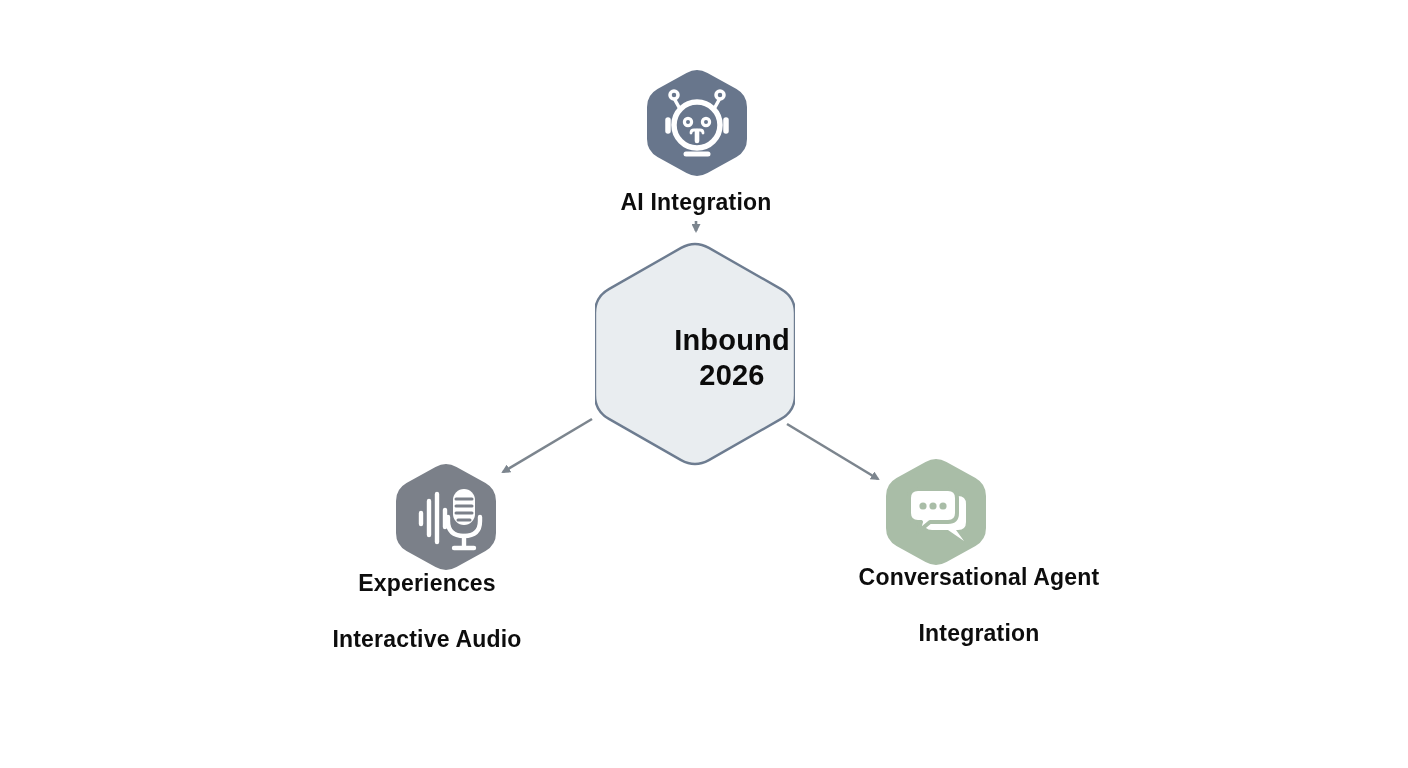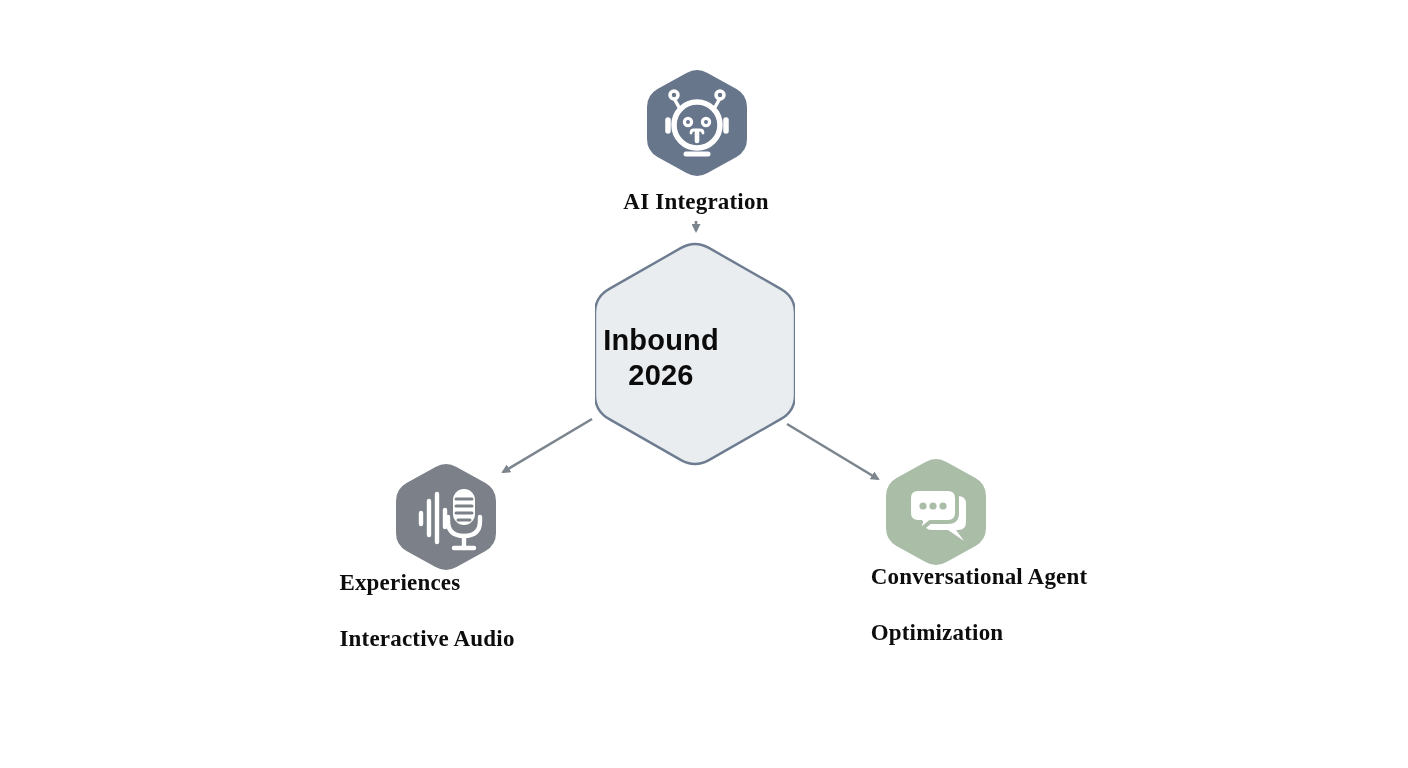--- a/index.html
+++ b/index.html
@@ -21,23 +21,22 @@
     overflow:hidden;
     font-family:"Liberation Sans","DejaVu Sans",sans-serif;
   }
   .arrow-layer{position:absolute;left:0;top:0;width:1408px;height:768px;pointer-events:none;}
   .node{position:absolute;transform:translate(-50%,-50%);}
   .hex-svg{display:block;}
   .label{
     position:absolute;transform:translate(-50%,-50%);
     color:var(--text);
     font-size:23px;font-weight:600;line-height:1.22;
-    white-space:pre-line;
+    text-align:center;white-space:pre-line;
     letter-spacing:.2px;
-    font-family:Liberation Serif, serif;
   }
   .center-label{
     position:absolute;transform:translate(-50%,-50%);
     color:#0b0b0b;
     font-size:29px;font-weight:700;line-height:1.21;
     text-align:center;
     letter-spacing:.2px;
   }
 </style>
 </head>
@@ -81,21 +80,21 @@
       </g>
     </svg>
   </div>
   <div class="label" style="left:696px;top:202px;">AI Integration</div>
 
   <div class="node" style="left:695px;top:354px;">
     <svg class="hex-svg" width="200" height="228" viewBox="0 0 200 228">
       <path d="M86.1,7.9 Q100,0 113.9,7.9 L186.1,49.1 Q200,57 200,73 L200,155 Q200,171 186.1,178.9 L113.9,220.1 Q100,228 86.1,220.1 L13.9,178.9 Q0,171 0,155 L0,73 Q0,57 13.9,49.1 Z" fill="#e9edf0" stroke="#6d7c90" stroke-width="2.4"></path>
     </svg>
   </div>
-  <div class="center-label" style="left:661px;top:358px;">
+  <div class="center-label" style="left:732px;top:358px;">
     <div>Inbound</div>
     <div>2026</div>
   </div>
 
   <div class="node" style="left:446px;top:517px;">
     <svg class="hex-svg" width="100" height="112" viewBox="0 0 100 112">
       <path d="M39.5,5.9 Q50,0 60.5,5.9 L89.5,22.1 Q100,28 100,40 L100,72 Q100,84 89.5,89.9 L60.5,106.1 Q50,112 39.5,106.1 L10.5,89.9 Q0,84 0,72 L0,40 Q0,28 10.5,22.1 Z" fill="#7b8089"></path>
       <g stroke="#ffffff" stroke-linecap="round" fill="none">
 
         <line x1="25" y1="52" x2="25" y2="63" stroke-width="4.4"></line>
@@ -132,16 +131,16 @@
         <path d="M32,33 h30 q9,0 9,9 v15 q0,9 -9,9 h-18 l-12,10 3,-10 h-3 q-9,0 -9,-9 v-15 q0,-9 9,-9 Z" fill="#ffffff" stroke="#a9bda7" stroke-width="4" stroke-linejoin="round"></path>
 
         <circle cx="37" cy="50" r="3.6" fill="#a9bda7"></circle>
         <circle cx="47" cy="50" r="3.6" fill="#a9bda7"></circle>
         <circle cx="57" cy="50" r="3.6" fill="#a9bda7"></circle>
       </g>
     </svg>
   </div>
   <div class="label" style="left:979px;top:605px;">
     <div>Conversational Agent</div>
-    <div>Optimization</div>
+    <div>Integration</div>
   </div>
 
 </div>
 
 </body></html>

